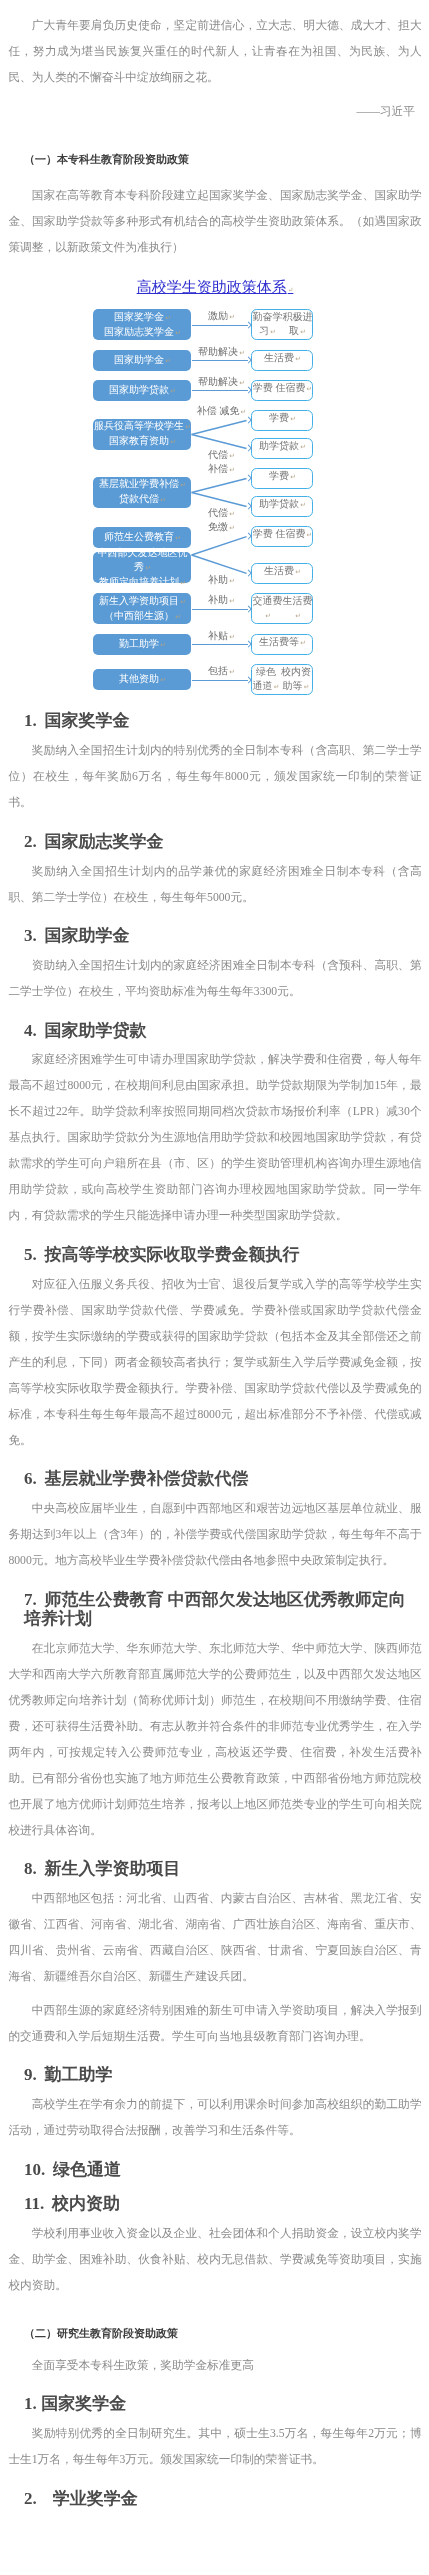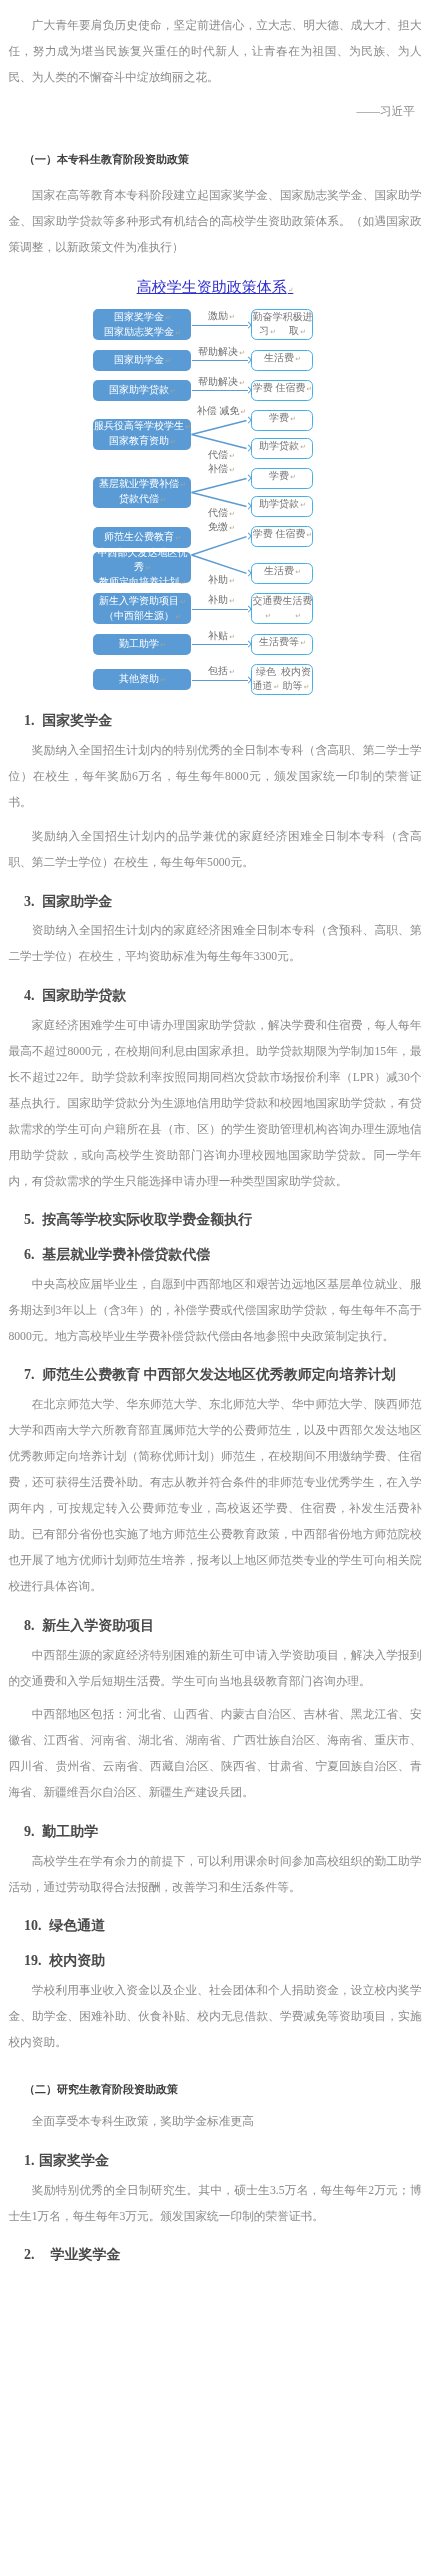--- a/index.html
+++ b/index.html
@@ -59,21 +59,21 @@
     bottom:calc(50% + 1.1px);color:#6e6e6e;font-size:10px;line-height:12.3px;
     white-space:nowrap;font-family:"Liberation Sans","DejaVu Sans",sans-serif;
   }
   .lbl.fl-top{bottom:auto;top:-4.5px;}
   .lbl.fl-bot{bottom:-3.3px;}
   .fsvg{position:absolute;left:0;top:0;width:100%;height:100%;}
   .fsvg line{stroke:#5b9bd5;stroke-width:1.5;vector-effect:non-scaling-stroke;}
   .pm::after{content:"\21B5";color:#b3a283;font-size:6.7px;margin-left:1.1px;}
   
   .item-h{
-    margin:15.6px 0 0 15.6px;font-weight:bold;color:#4a4a4a;font-size:14px;line-height:19px;
+    margin:15.6px 0 0 15.6px;font-weight:bold;color:#4a4a4a;font-size:17px;line-height:19px;
   }
   .item-h .t{margin-left:7.8px;}
   .item p{margin-top:7.8px;}
 </style>
 </head>
 <body>
 
 <p class="quote indent">广大青年要肩负历史使命，坚定前进信心，立大志、明大德、成大才、担大任，努力成为堪当民族复兴重任的时代新人，让青春在为祖国、为民族、为人民、为人类的不懈奋斗中绽放绚丽之花。</p>
 <p class="attribution">——习近平</p>
 
@@ -267,55 +267,57 @@
     </div>
   </div>
 
 </div>
 
 <div class="item">
   <div class="item-h"><span>1.</span><span class="t">国家奖学金</span></div>
   <p class="indent">奖励纳入全国招生计划内的特别优秀的全日制本专科（含高职、第二学士学位）在校生，每年奖励6万名，每生每年8000元，颁发国家统一印制的荣誉证书。</p>
 </div>
 <div class="item">
+  <div class="item-h"><span>2.</span><span class="t">国家励志奖学金</span></div>
   <p class="indent">奖励纳入全国招生计划内的品学兼优的家庭经济困难全日制本专科（含高职、第二学士学位）在校生，每生每年5000元。</p>
 </div>
 <div class="item">
   <div class="item-h"><span>3.</span><span class="t">国家助学金</span></div>
   <p class="indent">资助纳入全国招生计划内的家庭经济困难全日制本专科（含预科、高职、第二学士学位）在校生，平均资助标准为每生每年3300元。</p>
 </div>
 <div class="item">
   <div class="item-h"><span>4.</span><span class="t">国家助学贷款</span></div>
   <p class="indent">家庭经济困难学生可申请办理国家助学贷款，解决学费和住宿费，每人每年最高不超过8000元，在校期间利息由国家承担。助学贷款期限为学制加15年，最长不超过22年。助学贷款利率按照同期同档次贷款市场报价利率（LPR）减30个基点执行。国家助学贷款分为生源地信用助学贷款和校园地国家助学贷款，有贷款需求的学生可向户籍所在县（市、区）的学生资助管理机构咨询办理生源地信用助学贷款，或向高校学生资助部门咨询办理校园地国家助学贷款。同一学年内，有贷款需求的学生只能选择申请办理一种类型国家助学贷款。</p>
 </div>
 <div class="item">
   <div class="item-h"><span>5.</span><span class="t">按高等学校实际收取学费金额执行</span></div>
+  <p class="indent">对应征入伍服义务兵役、招收为士官、退役后复学或入学的高等学校学生实行学费补偿、国家助学贷款代偿、学费减免。学费补偿或国家助学贷款代偿金额，按学生实际缴纳的学费或获得的国家助学贷款（包括本金及其全部偿还之前产生的利息，下同）两者金额较高者执行；复学或新生入学后学费减免金额，按高等学校实际收取学费金额执行。学费补偿、国家助学贷款代偿以及学费减免的标准，本专科生每生每年最高不超过8000元，超出标准部分不予补偿、代偿或减免。</p>
 </div>
 <div class="item">
   <div class="item-h"><span>6.</span><span class="t">基层就业学费补偿贷款代偿</span></div>
   <p class="indent">中央高校应届毕业生，自愿到中西部地区和艰苦边远地区基层单位就业、服务期达到3年以上（含3年）的，补偿学费或代偿国家助学贷款，每生每年不高于8000元。地方高校毕业生学费补偿贷款代偿由各地参照中央政策制定执行。</p>
 </div>
 <div class="item">
   <div class="item-h"><span>7.</span><span class="t">师范生公费教育  中西部欠发达地区优秀教师定向培养计划</span></div>
   <p class="indent">在北京师范大学、华东师范大学、东北师范大学、华中师范大学、陕西师范大学和西南大学六所教育部直属师范大学的公费师范生，以及中西部欠发达地区优秀教师定向培养计划（简称优师计划）师范生，在校期间不用缴纳学费、住宿费，还可获得生活费补助。有志从教并符合条件的非师范专业优秀学生，在入学两年内，可按规定转入公费师范专业，高校返还学费、住宿费，补发生活费补助。已有部分省份也实施了地方师范生公费教育政策，中西部省份地方师范院校也开展了地方优师计划师范生培养，报考以上地区师范类专业的学生可向相关院校进行具体咨询。</p>
 </div>
 <div class="item">
   <div class="item-h"><span>8.</span><span class="t">新生入学资助项目</span></div>
+  <p class="indent">中西部地区包括：河北省、山西省、内蒙古自治区、吉林省、黑龙江省、安徽省、江西省、河南省、湖北省、湖南省、广西壮族自治区、海南省、重庆市、四川省、贵州省、云南省、西藏自治区、陕西省、甘肃省、宁夏回族自治区、青海省、新疆维吾尔自治区、新疆生产建设兵团。</p>
   <p class="indent">中西部生源的家庭经济特别困难的新生可申请入学资助项目，解决入学报到的交通费和入学后短期生活费。学生可向当地县级教育部门咨询办理。</p>
-  <p class="indent">中西部地区包括：河北省、山西省、内蒙古自治区、吉林省、黑龙江省、安徽省、江西省、河南省、湖北省、湖南省、广西壮族自治区、海南省、重庆市、四川省、贵州省、云南省、西藏自治区、陕西省、甘肃省、宁夏回族自治区、青海省、新疆维吾尔自治区、新疆生产建设兵团。</p>
 </div>
 <div class="item">
   <div class="item-h"><span>9.</span><span class="t">勤工助学</span></div>
   <p class="indent">高校学生在学有余力的前提下，可以利用课余时间参加高校组织的勤工助学活动，通过劳动取得合法报酬，改善学习和生活条件等。</p>
 </div>
 <div class="item">
   <div class="item-h"><span>10.</span><span class="t">绿色通道</span></div>
 </div>
 <div class="item">
-  <div class="item-h"><span>19.</span><span class="t">校内资助</span></div>
+  <div class="item-h"><span>11.</span><span class="t">校内资助</span></div>
   <p class="indent">学校利用事业收入资金以及企业、社会团体和个人捐助资金，设立校内奖学金、助学金、困难补助、伙食补贴、校内无息借款、学费减免等资助项目，实施校内资助。</p>
 </div>
 
 <div class="sec-h">（二）研究生教育阶段资助政策</div>
 <p class="indent" style="margin-top:10px">全面享受本专科生政策，奖助学金标准更高</p>
 
 <div class="item">
   <div class="item-h"><span>1.</span><span class="t" style="margin-left:4.5px">国家奖学金</span></div>
   <p class="indent">奖励特别优秀的全日制研究生。其中，硕士生3.5万名，每生每年2万元；博士生1万名，每生每年3万元。颁发国家统一印制的荣誉证书。</p>
 </div>

